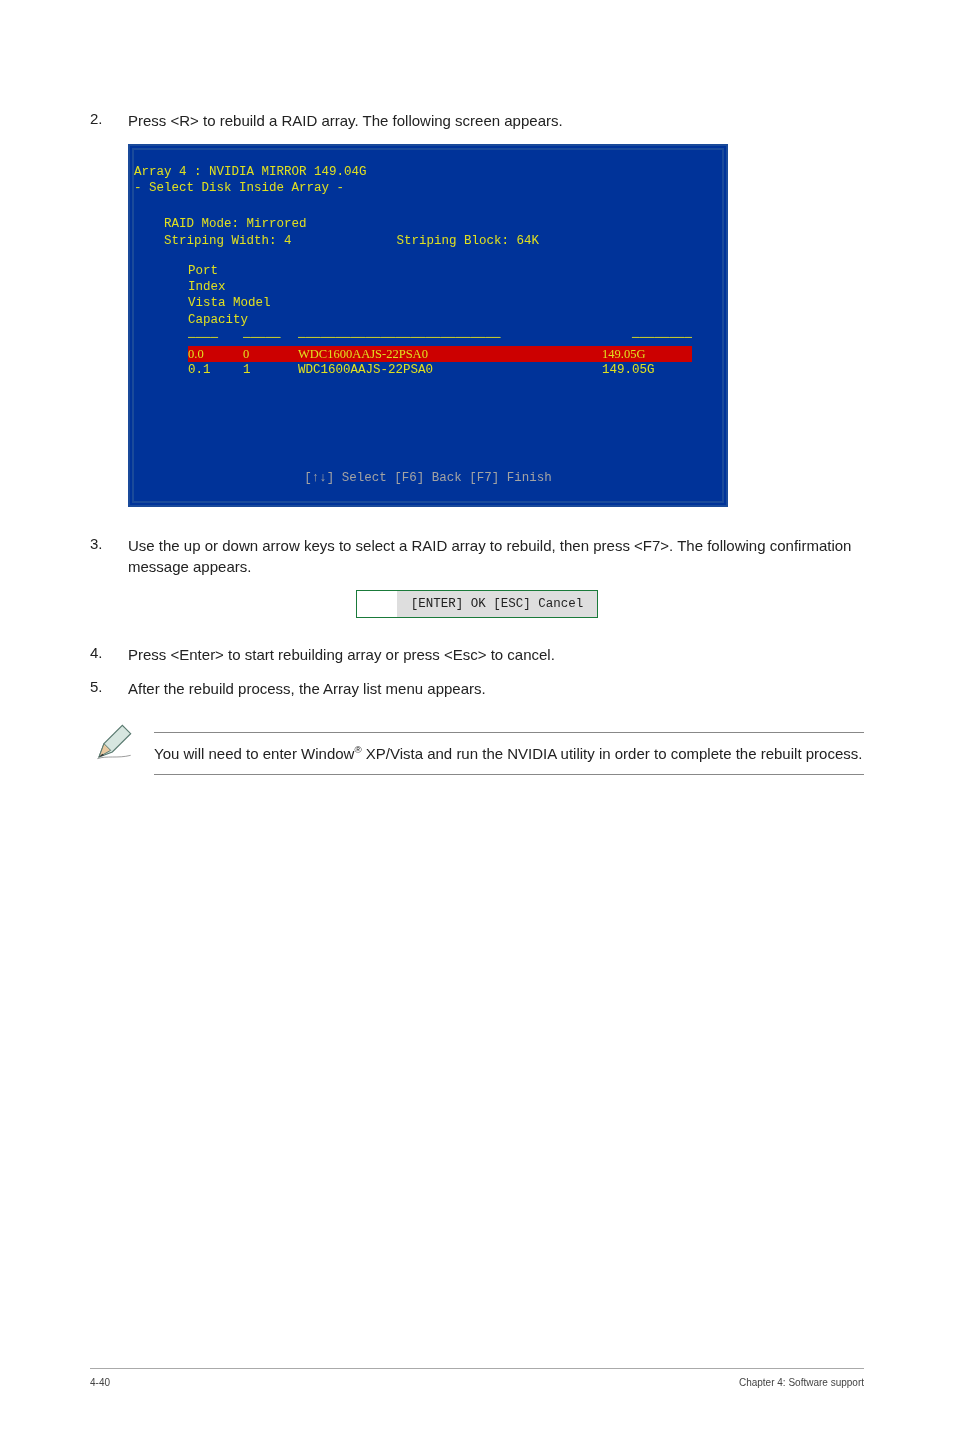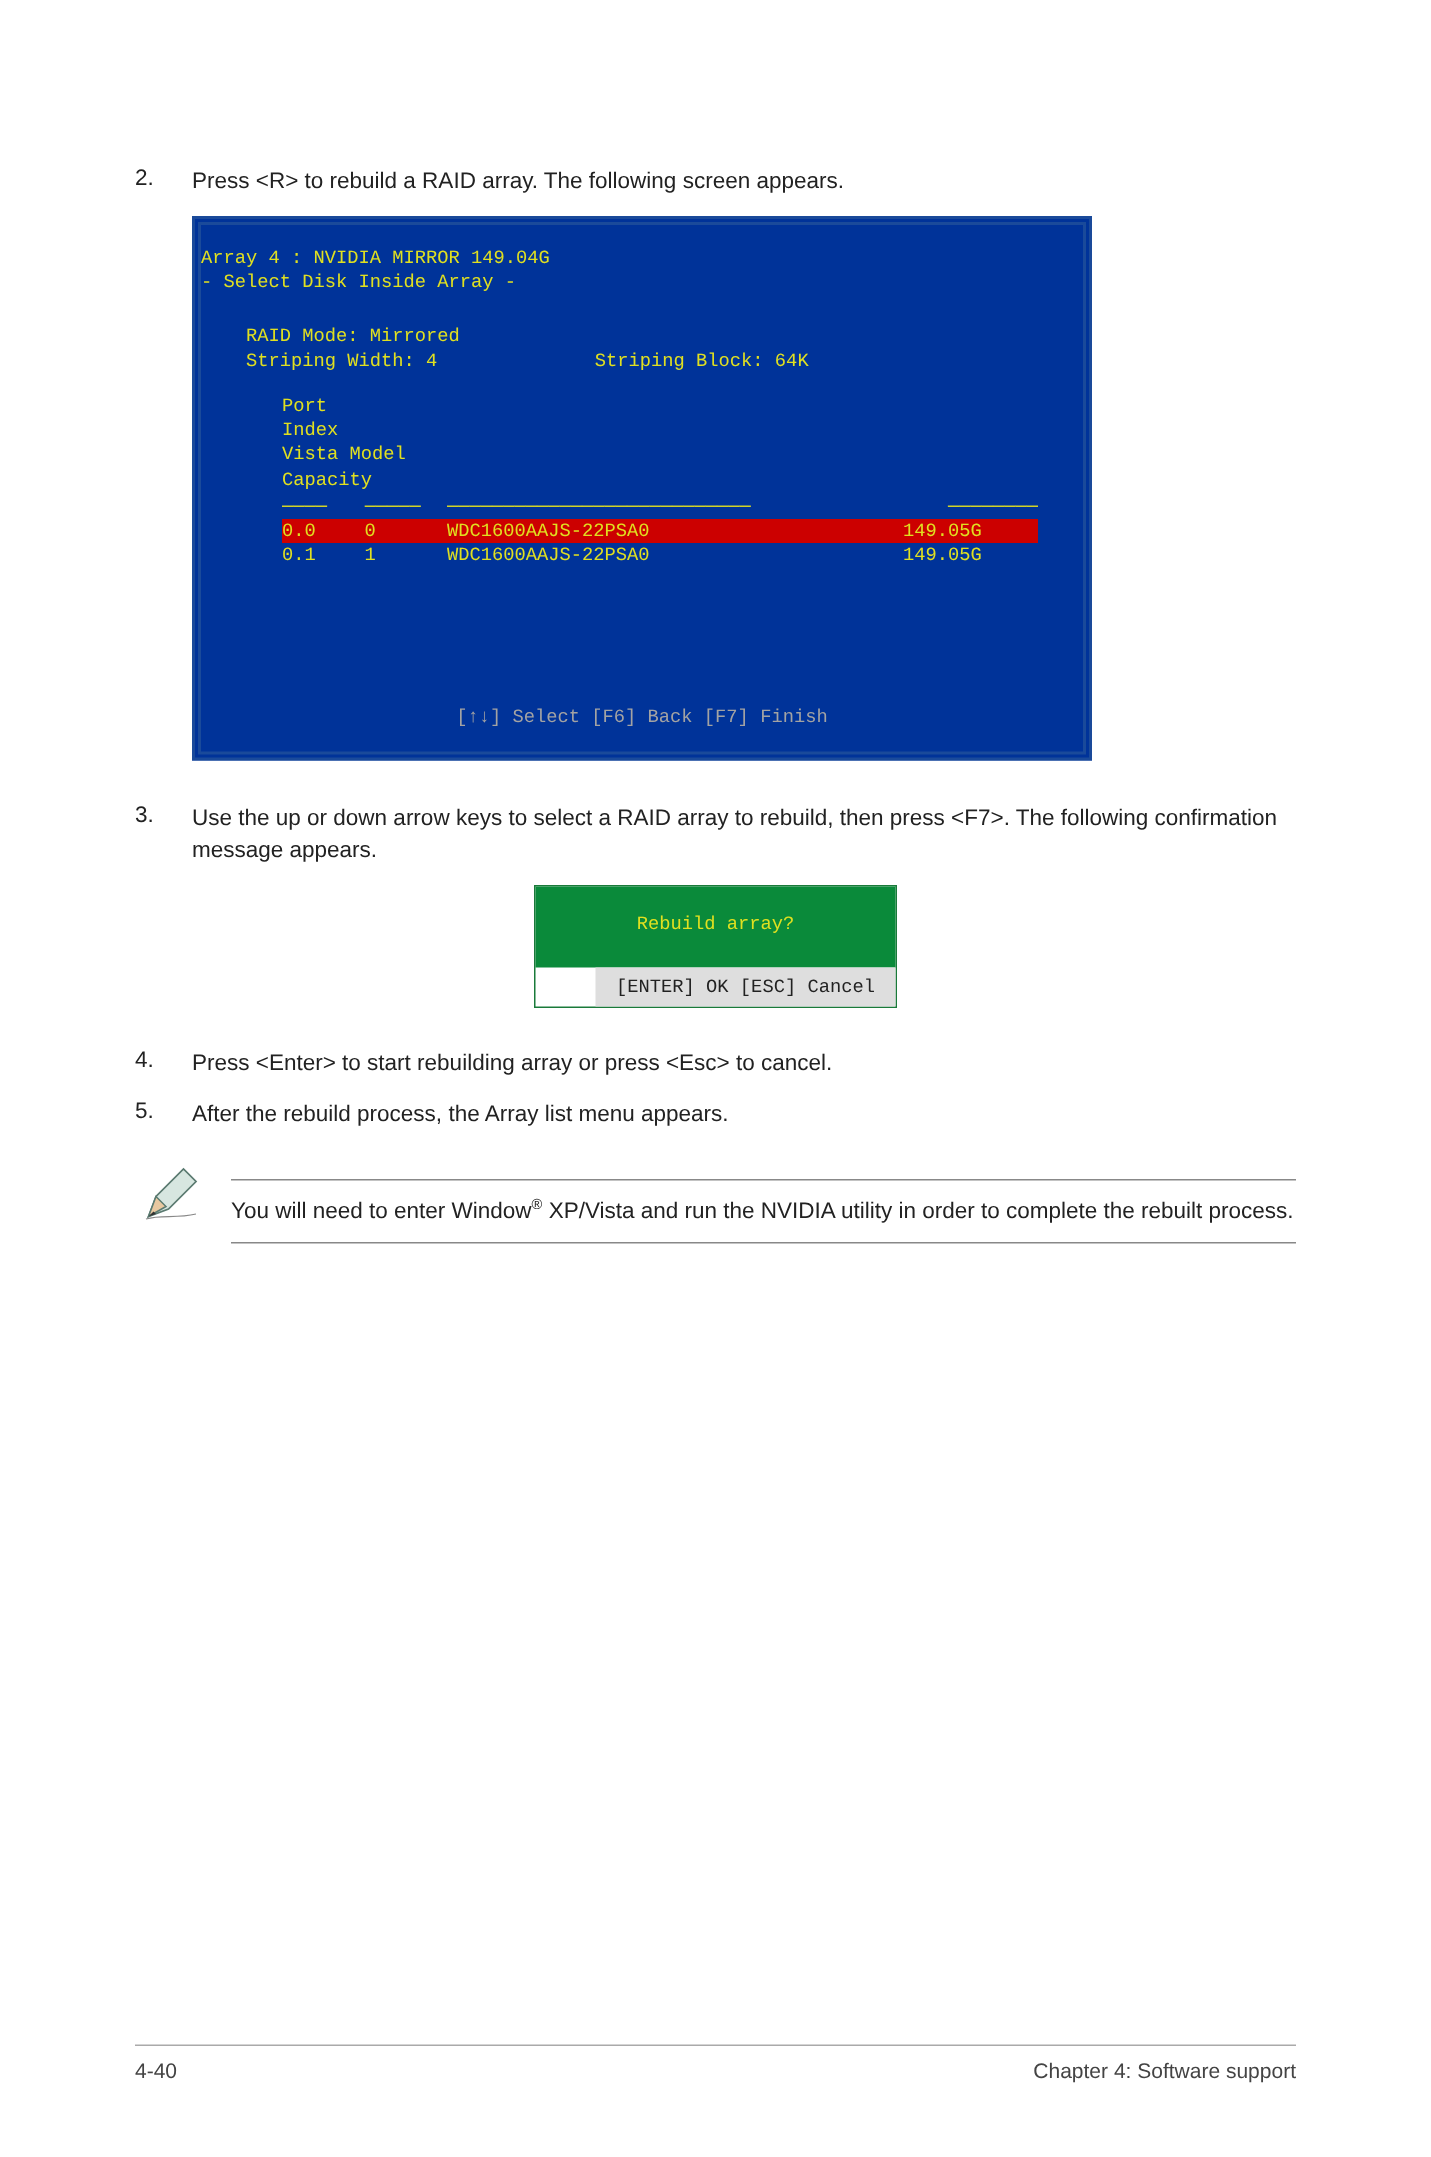--- a/index.html
+++ b/index.html
@@ -64,20 +64,21 @@
     display:flex; color:#e0e020; font-size:12.5px;
   }
   .bios-hr span { overflow:hidden; white-space:nowrap; }
   .bios-row {
     display: flex;
     padding: 0px 0;
   }
   .bios-row.sel {
     background: #cc0000;
     color: #e0e020;
+    font-family: Liberation Serif, serif;
   }
   .bios-footer {
     text-align: center;
     padding: 14px 0 14px 0;
     color: #a3a3a3;
   }
   .dlg {
     width: 240px;
     margin: 10px auto 26px auto;
     border: 1px solid #1a7a3a;
@@ -117,21 +118,21 @@
   sup { font-size: 0.65em; }
   .footer {
     position: absolute;
     bottom: 50px;
     left: 90px;
     right: 90px;
     border-top: 1px solid #aaa;
     padding-top: 8px;
     display: flex;
     justify-content: space-between;
-    font-size: 14px;
+    font-size: 10px;
     color: #444;
   }
 </style>
 </head>
 <body>
 
 <div class="page">
 
   <div class="step">
     <div class="step-num">2.</div>
@@ -181,21 +182,20 @@
     </div>
     <div class="bios-footer">[↑↓] Select  [F6] Back  [F7] Finish</div>
   </div>
 
   <div class="step">
     <div class="step-num">3.</div>
     <div class="step-text">Use the up or down arrow keys to select a RAID array to rebuild, then press &lt;F7&gt;. The following confirmation message appears.</div>
   </div>
 
   <div class="dlg">
-    <div class="dlg-top">Rebuild array?</div>
     <div class="dlg-bot">[ENTER] OK  [ESC] Cancel</div>
   </div>
 
   <div class="step">
     <div class="step-num">4.</div>
     <div class="step-text">Press &lt;Enter&gt; to start rebuilding array or press &lt;Esc&gt; to cancel.</div>
   </div>
 
   <div class="step">
     <div class="step-num">5.</div>

